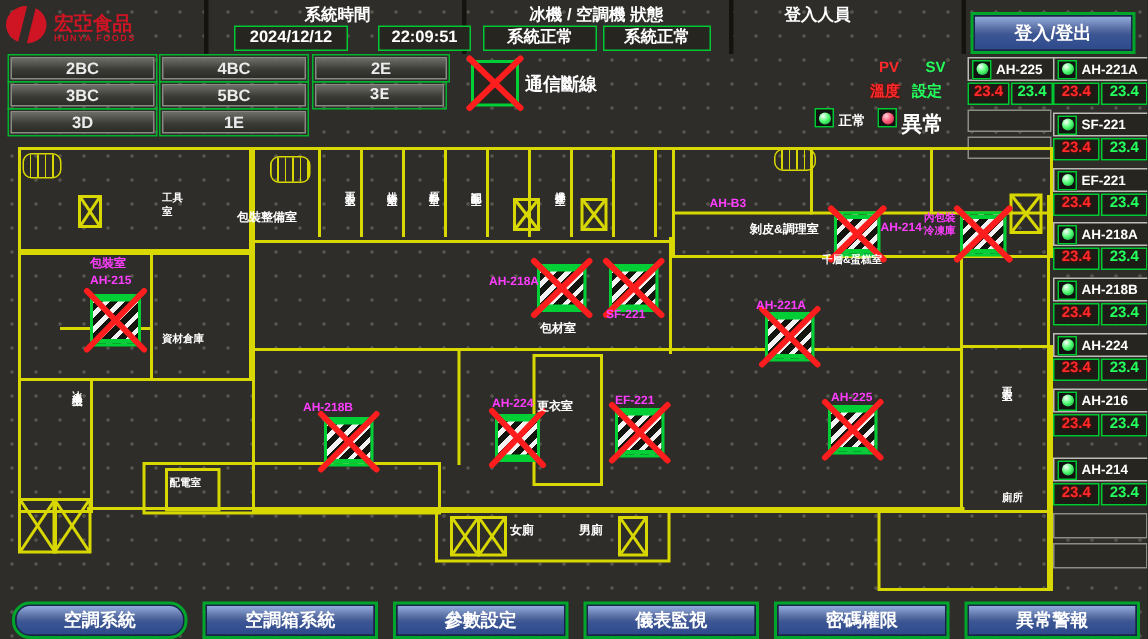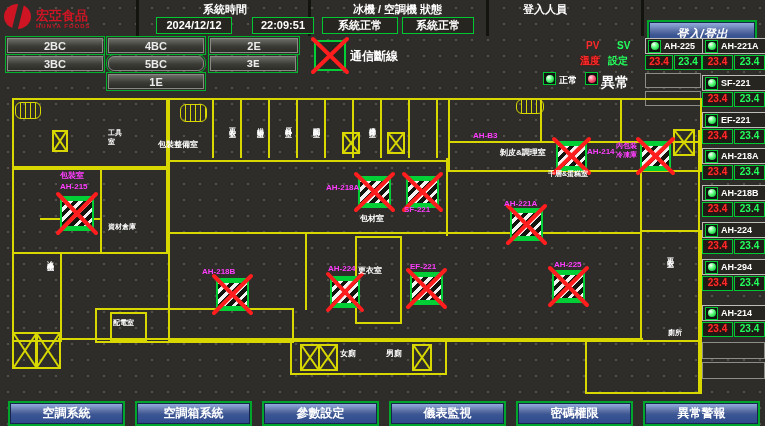--- a/index.html
+++ b/index.html
@@ -76,28 +76,29 @@
   <div class="ab hlabel" style="left:150px;top:2px;width:150px;">系統時間</div>
   <div class="ab gbox" style="left:156px;top:17px;width:74px;height:15px;">2024/12/12</div>
   <div class="ab gbox" style="left:252px;top:17px;width:60px;height:15px;">22:09:51</div>
 
   <div class="ab hlabel" style="left:315px;top:2px;width:165px;">冰機 / 空調機 狀態</div>
   <div class="ab gbox" style="left:322px;top:17px;width:74px;height:15px;">系統正常</div>
   <div class="ab gbox" style="left:402px;top:17px;width:70px;height:15px;">系統正常</div>
 
   <div class="ab hlabel" style="left:495px;top:2px;width:100px;">登入人員</div>
 
-  <button class="ab bluebtn" style="left:649px;top:22px;width:106px;height:24px;font-style:italic;">登入/登出</button>
+  <button class="ab bluebtn" style="left:649px;top:10px;width:106px;height:24px;">登入/登出</button>
 
   <button class="ab floorbtn" style="left:7px;top:38px;width:96px;height:15px;">2BC</button>
   <button class="ab floorbtn" style="left:108px;top:38px;width:96px;height:15px;">4BC</button>
   <button class="ab floorbtn" style="left:210px;top:38px;width:88px;height:15px;">2E</button>
   <button class="ab floorbtn" style="left:7px;top:56px;width:96px;height:15px;">3BC</button>
-  <button class="ab floorbtn" style="left:108px;top:56px;width:96px;height:15px;border-radius:6px;">5BC</button>
+  <button class="ab floorbtn" style="left:108px;top:56px;width:96px;height:15px;">5BC</button>
   <button class="ab floorbtn" style="left:210px;top:56px;width:86px;height:15px;font-family:Liberation Mono, monospace;">3E</button>
+  <button class="ab floorbtn" style="left:7px;top:74px;width:96px;height:15px;">3D</button>
   <button class="ab floorbtn" style="left:108px;top:74px;width:96px;height:15px;">1E</button>
 
   <div class="ab legx" style="left:314px;top:40px;width:28px;height:27px;">
     <svg>
         <line x1="-3" y1="-3" x2="31" y2="30"></line>
         <line x1="31" y1="-3" x2="-3" y2="30"></line>
       </svg>
   </div>
   <div class="ab" style="left:350px;top:48px;font-size:12px;font-weight:bold;color:#fff;">通信斷線</div>
 
@@ -177,21 +178,21 @@
       </span>
     <span>AH-224</span>
   </div>
   <div class="ab val pv" style="left:702px;top:239px;width:29px;height:13px;">23.4</div>
   <div class="ab val sv" style="left:734px;top:239px;width:29px;height:13px;">23.4</div>
 
   <div class="ab unitname" style="left:702px;top:259px;width:61px;height:14px;">
     <span class="lampbox">
         <span class="lamp"></span>
       </span>
-    <span>AH-294</span>
+    <span>AH-216</span>
   </div>
   <div class="ab val pv" style="left:702px;top:276px;width:29px;height:13px;">23.4</div>
   <div class="ab val sv" style="left:734px;top:276px;width:29px;height:13px;">23.4</div>
 
   <div class="ab unitname" style="left:702px;top:305px;width:61px;height:14px;">
     <span class="lampbox">
         <span class="lamp"></span>
       </span>
     <span>AH-214</span>
   </div>
@@ -380,20 +381,20 @@
   <div class="ab mlab wht" style="left:340px;top:349px;">女廁</div>
   <div class="ab mlab wht" style="left:386px;top:349px;">男廁</div>
   <div class="ab mlab wht vert" style="left:666px;top:252px;">更衣室</div>
   <div class="ab mlab wht" style="left:668px;top:328px;font-size:7px;">廁所</div>
   <div class="ab mlab wht vert" style="left:228px;top:122px;">更衣室</div>
   <div class="ab mlab wht vert" style="left:256px;top:122px;">烘焙室</div>
   <div class="ab mlab wht vert" style="left:284px;top:122px;">原料室</div>
   <div class="ab mlab wht vert" style="left:312px;top:122px;">調配室</div>
   <div class="ab mlab wht vert" style="left:368px;top:122px;">攪拌室</div>
 
-  <button class="ab bluebtn" style="left:10px;top:403px;width:113px;height:21px;">空調系統</button>
+  <button class="ab bluebtn" style="left:10px;top:403px;width:113px;height:21px;border-radius:10px;">空調系統</button>
   <button class="ab bluebtn" style="left:137px;top:403px;width:113px;height:21px;">空調箱系統</button>
   <button class="ab bluebtn" style="left:264px;top:403px;width:113px;height:21px;">參數設定</button>
   <button class="ab bluebtn" style="left:391px;top:403px;width:113px;height:21px;">儀表監視</button>
   <button class="ab bluebtn" style="left:645px;top:403px;width:113px;height:21px;">異常警報</button>
   <button class="ab bluebtn" style="left:518px;top:403px;width:113px;height:21px;">密碼權限</button>
 
 </div>
 
 </body></html>

